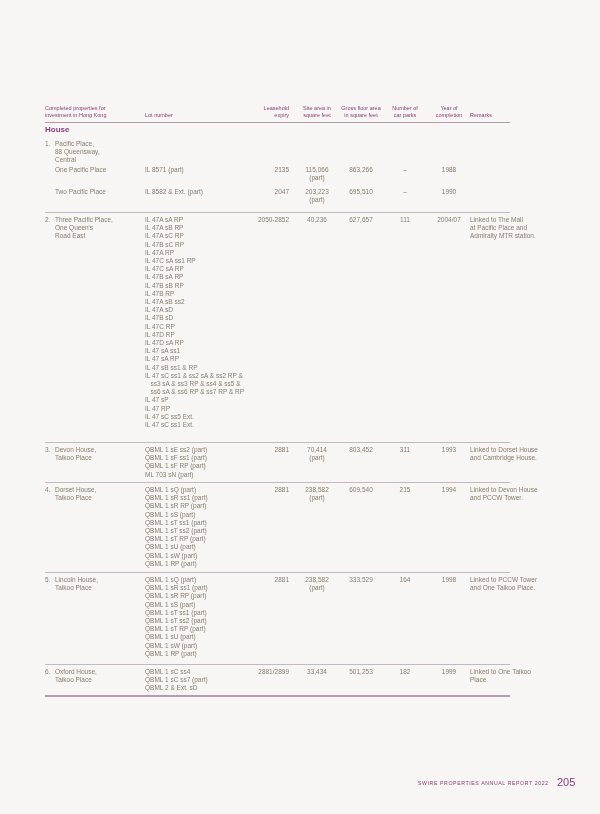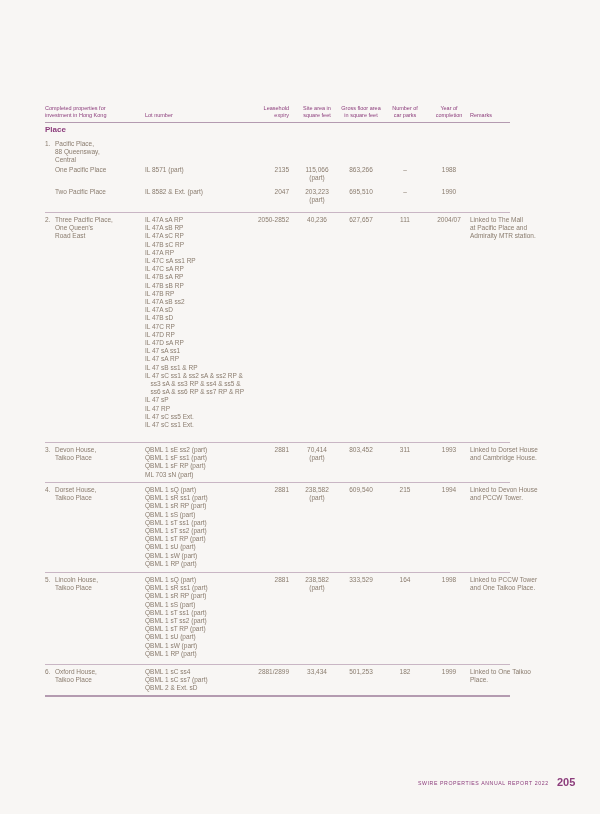--- a/index.html
+++ b/index.html
@@ -21,21 +21,21 @@
   .lot { left:100px; }
   .lease { left:198px; width:46px; text-align:right; }
   .site { left:252px; width:40px; text-align:center; }
   .gfa { left:296px; width:40px; text-align:center; }
   .cars { left:342px; width:36px; text-align:center; }
   .year { left:384px; width:40px; text-align:center; }
   .rem { left:425px; }
   .sep { position:absolute; left:45px; width:465px; height:1px; background:#c9b6c4; }
   .sep.bold { height:1.6px; background:#b49bb0; }
   .footer { position:absolute; top:780px; left:418px; font-size:5.2px; letter-spacing:0.6px; color:#8c3d7c; }
-  .pgnum { position:absolute; top:776px; left:557px; font-size:11px; font-weight:bold; color:#8c3d7c; }
+  .pgnum { position:absolute; top:776px; left:557px; font-size:11px; font-weight:normal; color:#8c3d7c; }
 </style>
 </head>
 <body>
 
 <div class="hdr page">
   <div style="left:0;white-space:pre;">Completed properties for
 investment in Hong Kong</div>
   <div style="left:100px;top:7px;">Lot number</div>
   <div class="r" style="left:198px;width:46px;white-space:pre;">Leasehold
 expiry</div>
@@ -43,21 +43,21 @@
 square feet</div>
   <div class="c" style="left:293px;width:46px;white-space:pre;">Gross floor area
 in square feet</div>
   <div class="c" style="left:342px;width:36px;white-space:pre;">Number of
 car parks</div>
   <div class="c" style="left:384px;width:40px;white-space:pre;">Year of
 completion</div>
   <div style="left:425px;top:7px;">Remarks</div>
 </div>
 <div class="rule-hdr"></div>
-<div class="section">Place</div>
+<div class="section">House</div>
 
 <div class="row" style="top:140px;">
   <span class="cell num">1.</span>
   <span class="cell name">Pacific Place,
 88 Queensway,
 Central</span>
 </div>
 
 <div class="row" style="top:166px;">
   <span class="cell name">One Pacific Place</span>

